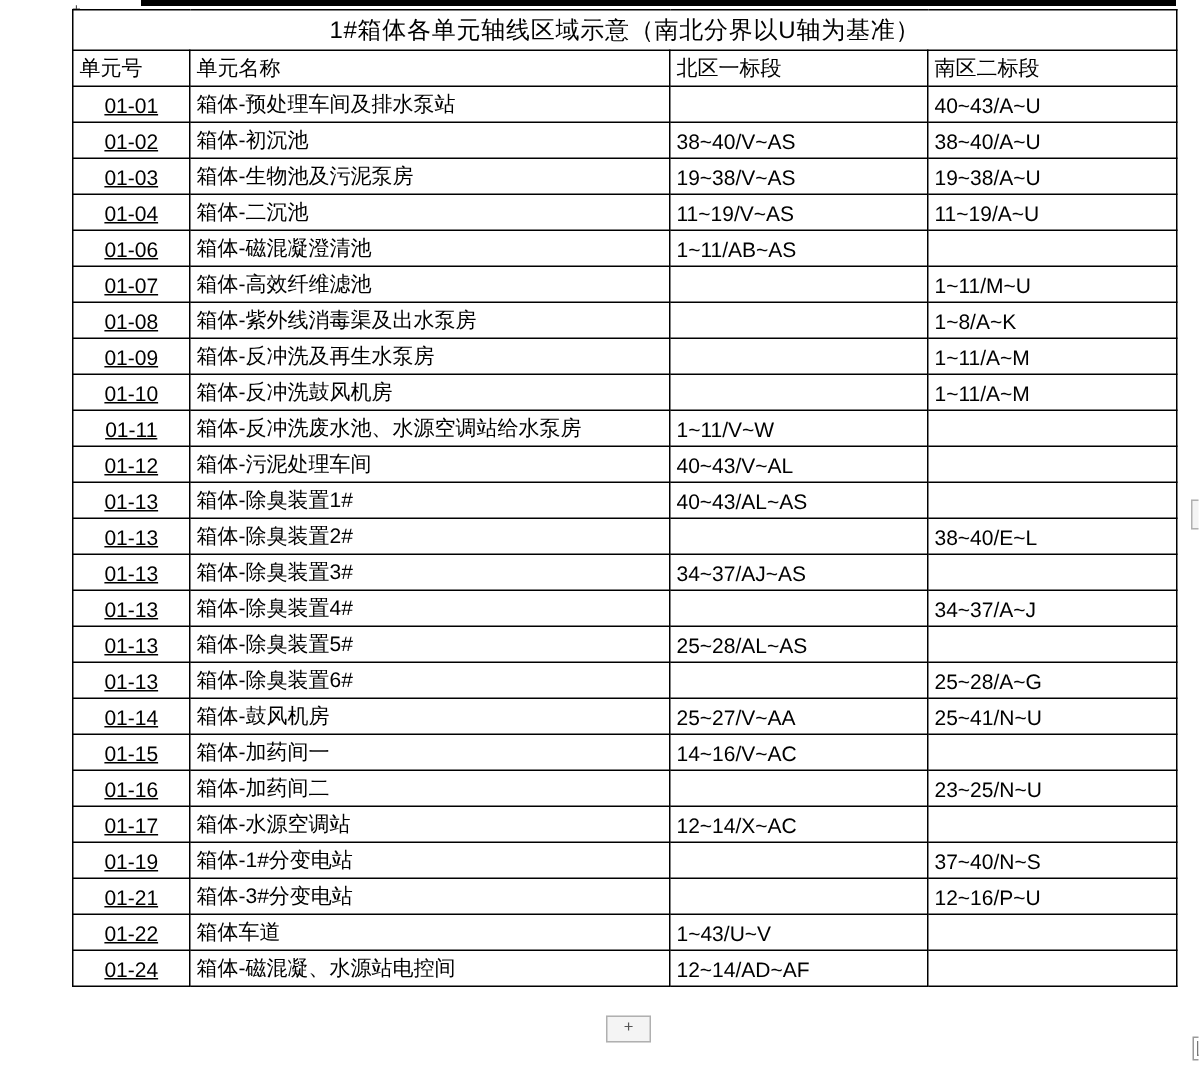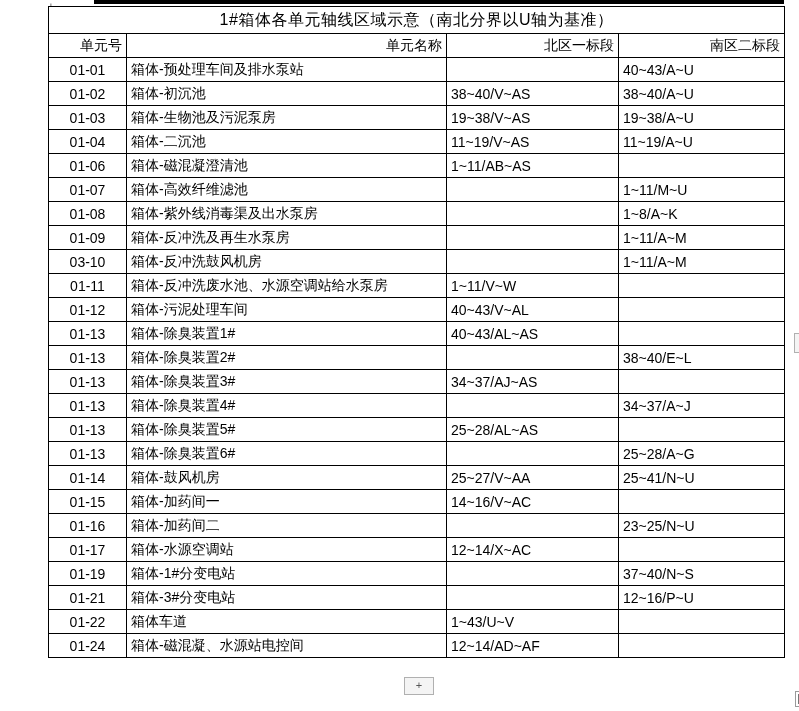--- a/index.html
+++ b/index.html
@@ -65,27 +65,27 @@
     white-space: nowrap;
     overflow: hidden;
   }
   table.sheet td.title {
     text-align: center;
     font-size: 16px;
     height: 26px;
     letter-spacing: 0.5px;
   }
   table.sheet th {
-    text-align: right;
+    text-align: left;
   }
   col.c0 { width: 78px; }
   col.c1 { width: 320px; }
   col.c2 { width: 172px; }
   col.c3 { width: 166px; }
-  td.code { text-align: center; }
+  td.code { text-align: center; text-decoration: underline; }
   td.name { text-align: left; padding-left: 8px; }
   td.seg { text-align: left; }
   
   .side-btn {
     position: absolute;
     right: 4px;
     top: 333px;
     width: 15px;
     height: 18px;
     border: 1px solid #b0b0b0;
@@ -208,21 +208,21 @@
             <td class="seg"></td>
             <td class="seg">1~8/A~K</td>
           </tr>
           <tr>
             <td class="code">01-09</td>
             <td class="name">箱体-反冲洗及再生水泵房</td>
             <td class="seg"></td>
             <td class="seg">1~11/A~M</td>
           </tr>
           <tr>
-            <td class="code">03-10</td>
+            <td class="code">01-10</td>
             <td class="name">箱体-反冲洗鼓风机房</td>
             <td class="seg"></td>
             <td class="seg">1~11/A~M</td>
           </tr>
           <tr>
             <td class="code">01-11</td>
             <td class="name">箱体-反冲洗废水池、水源空调站给水泵房</td>
             <td class="seg">1~11/V~W</td>
             <td class="seg"></td>
           </tr>

